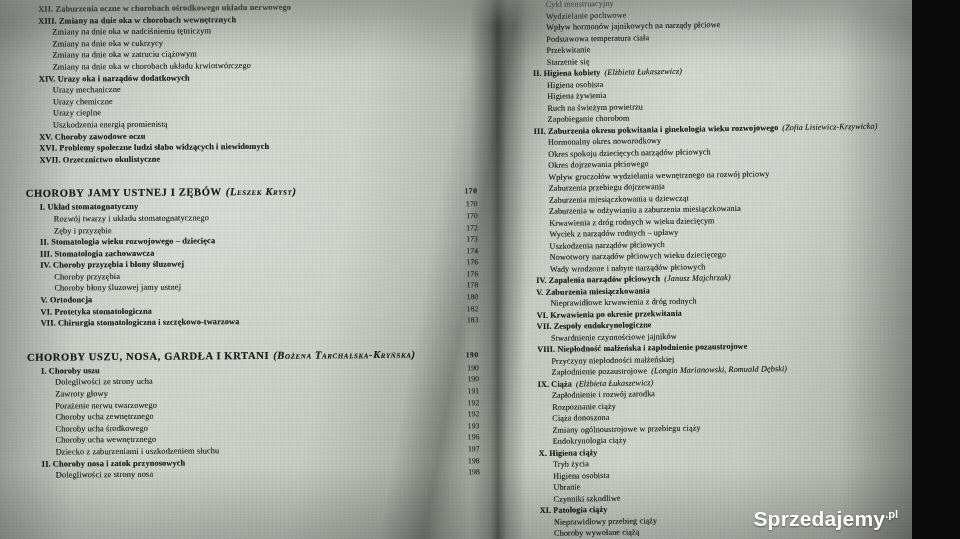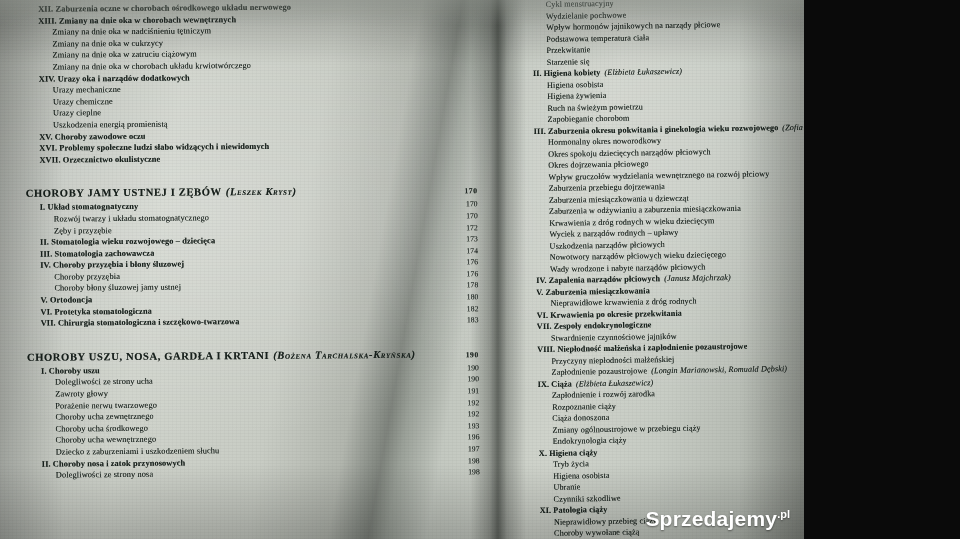--- a/index.html
+++ b/index.html
@@ -2,21 +2,21 @@
 <html><head>
 <meta charset="utf-8">
 <style>
   html, body {
     margin: 0;
     padding: 0;
     background: #0a0a0a;
   }
   #page {
     position: relative;
-    width: 804px;
+    width: 912px;
     height: 539px;
     overflow: hidden;
     background: #b9bdb6;
     font-family: "Liberation Serif", serif;
   }
   
   .paper {
     position: absolute;
     inset: 0;
     background:

